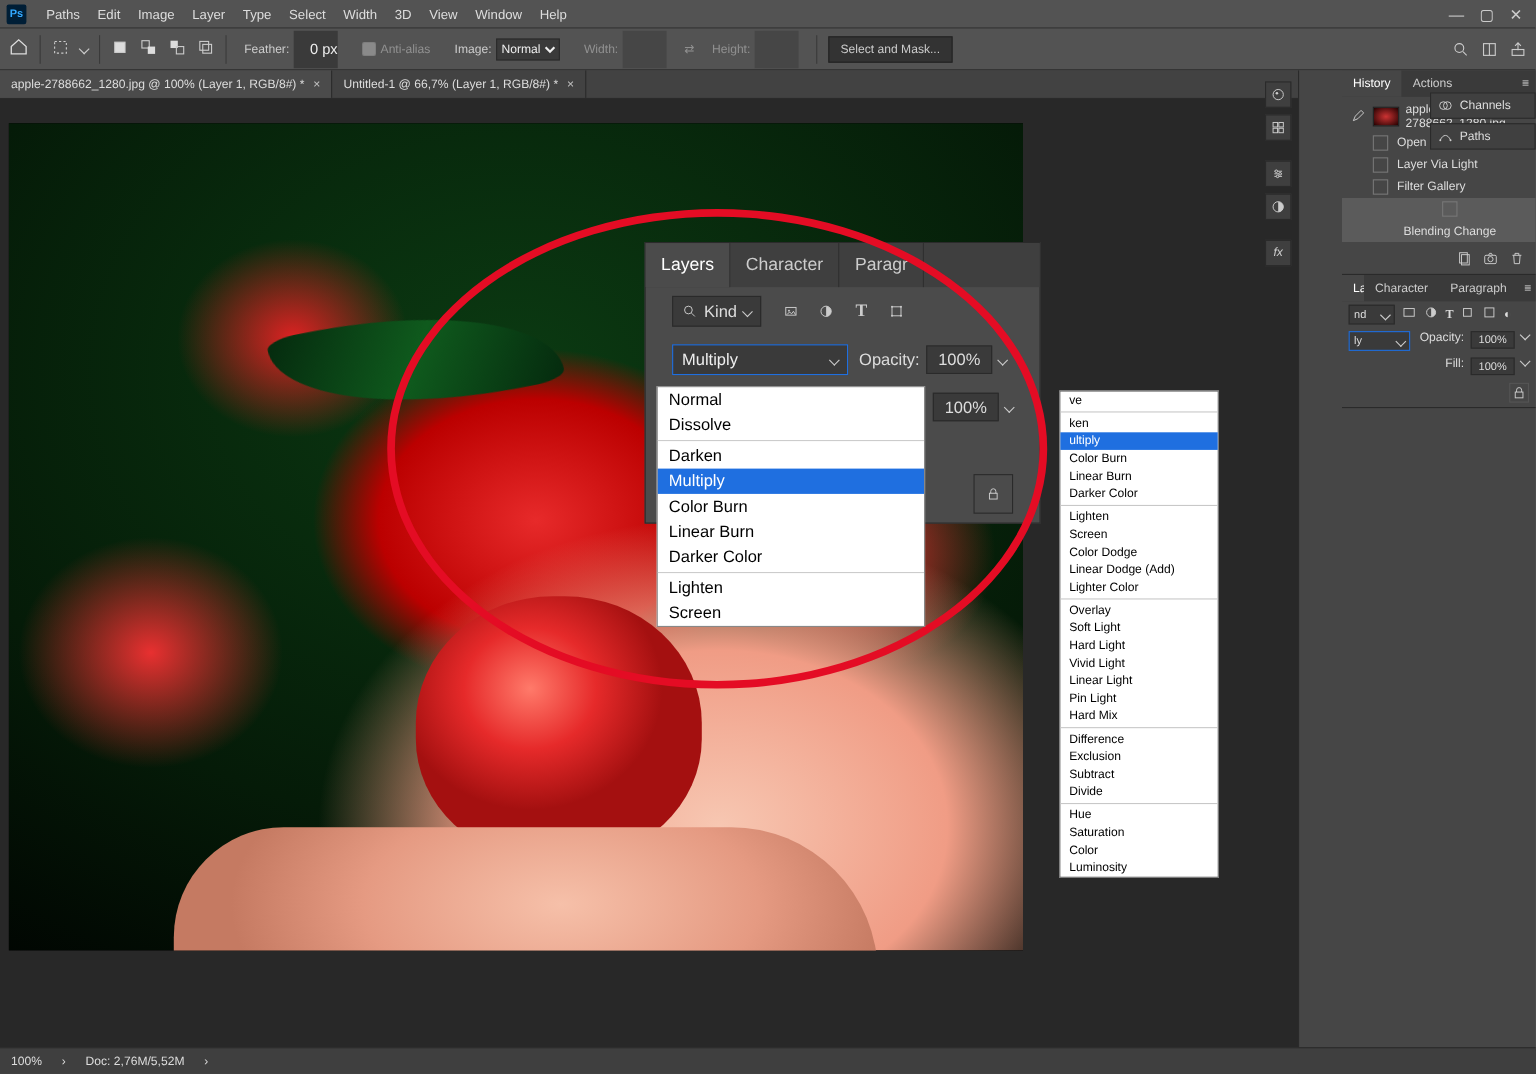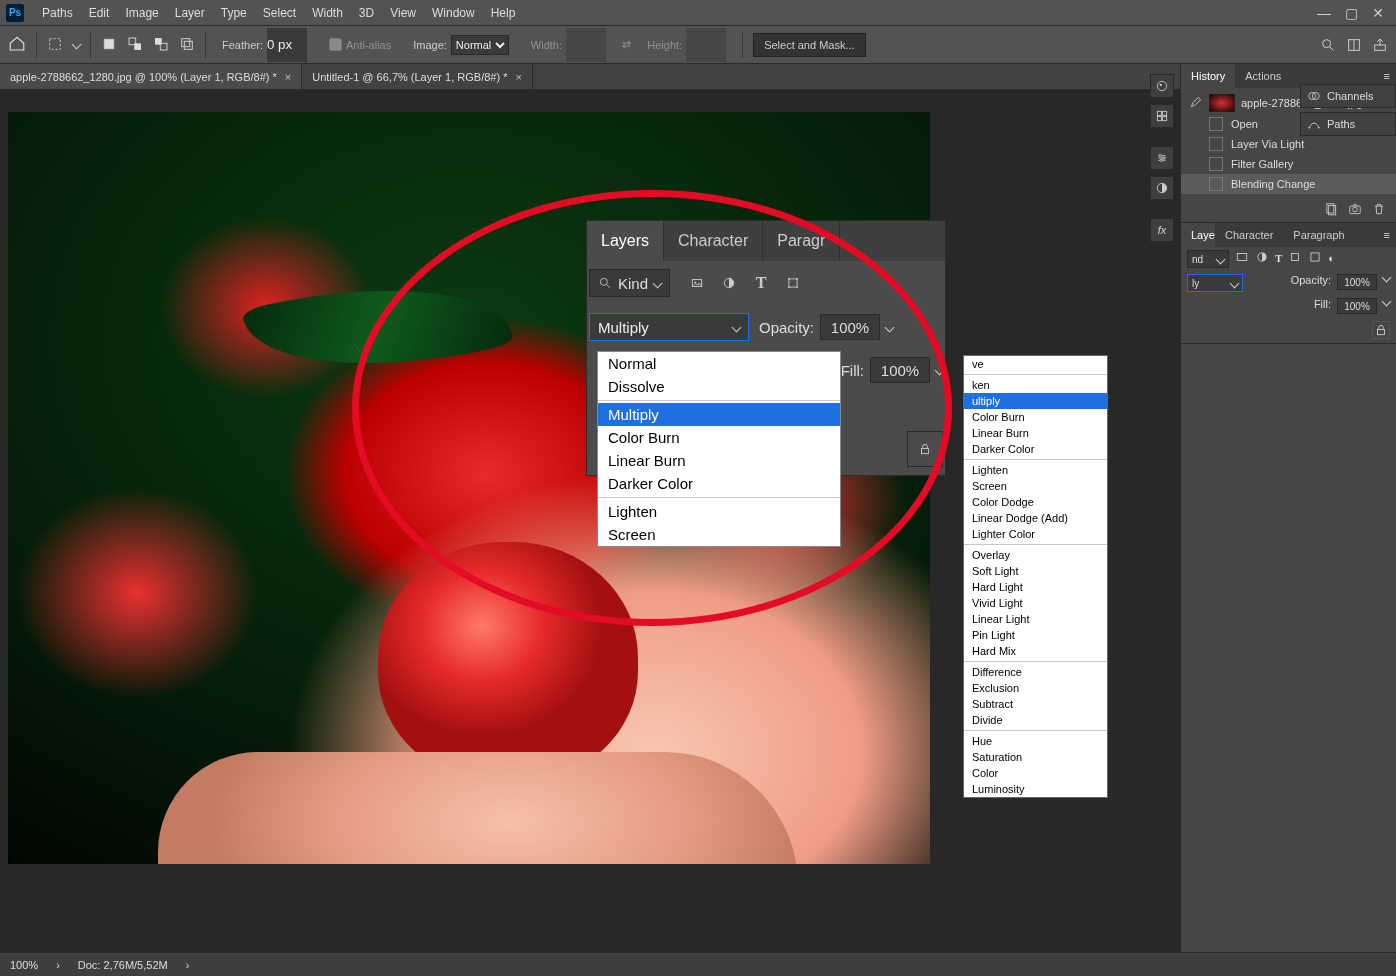--- a/index.html
+++ b/index.html
@@ -8,21 +8,21 @@
 
 #menubar { height: 26px; background: #535353; display: flex; align-items: center; padding: 0 6px; border-bottom: 1px solid #2a2a2a; }
 #menubar .ps-logo { width: 18px; height: 18px; background: #001e36; color: #31a8ff; display: flex; align-items: center; justify-content: center; font-weight: 700; font-size: 10px; border-radius: 2px; margin-right: 10px; }
 #menubar .menu-item { padding: 0 8px; font-size: 12px; color: #ddd; cursor: pointer; }
 #menubar .win-controls { margin-left: auto; display: flex; gap: 14px; color: #ccc; font-size: 14px; padding-right: 6px; }
 
 
 #optionsbar { height: 38px; background: #535353; display: flex; align-items: center; padding: 0 8px; border-bottom: 1px solid #2a2a2a; gap: 10px; font-size: 11px; color: #ccc; }
 #optionsbar .sep { width: 1px; height: 26px; background: #3a3a3a; }
 #optionsbar .chip { display: inline-flex; align-items: center; gap: 4px; height: 22px; padding: 0 6px; }
-#optionsbar .num-input { width: 40px; height: 34px; background: #3a3a3a; color: #eee; border: none; text-align: left; }
+#optionsbar .num-input { width: 40px; height: 34px; background: #3a3a3a; color: #eee; border: none; text-align: right; }
 #optionsbar select.styled { background: #3a3a3a; color: #eee; border: 1px solid #2a2a2a; height: 20px; font-size: 11px; }
 #optionsbar .btn { background: #333; border: 1px solid #222; padding: 3px 10px; height: 24px; display: inline-flex; align-items: center; }
 #optionsbar .right { margin-left: auto; display: flex; gap: 10px; align-items: center; color: #bbb; }
 .icon-svg { width: 16px; height: 16px; fill: none; stroke: #ccc; stroke-width: 1.5; }
 .home-svg { width: 18px; height: 18px; }
 
 
 #doctabs { height: 26px; background: #424242; display: flex; align-items: stretch; border-bottom: 1px solid #2a2a2a; }
 #doctabs .doc-tab { display: flex; align-items: center; padding: 0 10px; font-size: 11px; color: #ddd; border-right: 1px solid #2a2a2a; position: relative; }
 #doctabs .doc-tab.active { background: #4b4b4b; }
@@ -47,48 +47,48 @@
 #canvas .hand { position: absolute; width: 640px; height: 200px; left: 150px; top: 640px; background: radial-gradient(300px 160px at 55% 35%, #f6c0a9 0%, #e59a82 60%, #c57a62 100%); border-radius: 120px 160px 80px 60px; }
 
 
 #ring { position: absolute; width: 600px; height: 436px; left: 352px; top: 100px; border: 7px solid #e40c24; border-radius: 50%; pointer-events: none; }
 
 
 #zoom { position: absolute; left: 586px; top: 130px; width: 360px; background: #4b4b4b; color: #ddd; font-size: 14px; border: 1px solid #2a2a2a; }
 #zoom .tabs { display: flex; height: 40px; align-items: stretch; background: #3f3f3f; }
 #zoom .tabs .tab { padding: 0 14px; display: flex; align-items: center; font-size: 16px; color: #ccc; border-right: 1px solid #2f2f2f; }
 #zoom .tabs .tab.active { background: #4b4b4b; color: #fff; }
-#zoom .filter-row, #zoom .blend-row, #zoom .lock-row { display: flex; align-items: center; gap: 10px; padding: 8px 2px; }
+#zoom .filter-row, #zoom .blend-row, #zoom .lock-row { display: flex; align-items: center; gap: 10px; padding: 8px 24px; }
 #zoom .filter-row { font-size: 15px; }
 #zoom .search { display: inline-flex; align-items: center; gap: 6px; background: #3a3a3a; border: 1px solid #2a2a2a; padding: 3px 8px; height: 28px; }
 #zoom .ico-row span { width: 22px; height: 22px; display: inline-flex; align-items: center; justify-content: center; }
 #zoom .blend-select { width: 160px; height: 28px; background: #3a3a3a; border: 1px solid #1f6fe0; color: #eee; font-size: 15px; display: inline-flex; align-items: center; justify-content: space-between; padding: 0 8px; }
 #zoom .opacity-box, #zoom .fill-box { display: inline-flex; align-items: center; gap: 6px; font-size: 15px; }
 #zoom .pct { width: 60px; height: 26px; background: #3a3a3a; border: 1px solid #2a2a2a; display: inline-flex; align-items: center; justify-content: center; }
 #zoom .dd { position: absolute; left: 10px; top: 130px; width: 244px; background: #fff; color: #000; font-size: 15px; border: 1px solid #888; z-index: 5; }
 #zoom .dd .opt { padding: 3px 10px; }
 #zoom .dd .opt.sel { background: #1f6fe0; color: #fff; }
 #zoom .dd hr { border: none; border-top: 1px solid #ccc; margin: 2px 0; }
 #zoom .lock-icon { margin-left: auto; width: 36px; height: 36px; border: 1px solid #2a2a2a; display: flex; align-items: center; justify-content: center; }
 
 
 #rightcol { position: absolute; top: 64px; right: 0; bottom: 0; width: 216px; background: #464646; border-left: 1px solid #2a2a2a; }
-#rightcol .panel { border-bottom: 1px solid #2a2a2a; position: relative; }
+#rightcol .panel { border-bottom: 1px solid #2a2a2a; position: relative; margin-left: 39px; }
 #rightcol .panel .tabs { display: flex; height: 24px; background: #3a3a3a; align-items: stretch; }
 #rightcol .panel .tabs .tab { padding: 0 10px; display: flex; align-items: center; color: #ccc; font-size: 11px; }
 #rightcol .panel .tabs .tab.active { background: #464646; color: #fff; }
 #rightcol .panel .tabs .menu { margin-left: auto; padding: 0 6px; display: flex; align-items: center; }
 
 
 #hist-body { padding: 4px 0; font-size: 11px; }
 #hist-body .hdr { display: flex; align-items: center; gap: 6px; padding: 2px 8px; }
 #hist-body .hdr .thumb { width: 26px; height: 18px; background: radial-gradient(#c33,#200); border: 1px solid #222; }
 #hist-body .step { display: flex; align-items: center; gap: 8px; padding: 3px 8px 3px 28px; }
 #hist-body .step .sq { width: 14px; height: 14px; border: 1px solid #777; }
-#hist-body .step.active { background: #5b5b5b; }
+#hist-body .step.active { background: #5b5b5b; flex-direction: column; }
 #hist-actions { display: flex; gap: 10px; justify-content: flex-end; padding: 4px 10px; }
 
 
 #layers-small { font-size: 11px; color: #ddd; }
 #layers-small .row { display: flex; align-items: flex-start; gap: 6px; padding: 3px 6px; }
 #layers-small .row .w-sel { width: 42px; height: 18px; background: #3a3a3a; border: 1px solid #2a2a2a; display: inline-flex; align-items: center; padding: 0 4px; font-size: 10px; }
 #layers-small .ico-strip { display: flex; gap: 6px; align-items: center; }
 #layers-small .pct-s { width: 40px; height: 16px; background: #3a3a3a; border: 1px solid #2a2a2a; display: inline-flex; align-items: center; justify-content: center; font-size: 10px; }
 #layers-small .lock-row { display: flex; align-items: center; padding: 4px 6px; }
 #layers-small .lock-row .lock { margin-left: auto; width: 18px; height: 18px; border: 1px solid #555; display: flex; align-items: center; justify-content: center; }
@@ -283,20 +283,21 @@
         <span>Opacity:</span>
         <span class="pct">100%</span>
         <span class="chev down"></span>
       </span>
     </div>
 
     <div class="dd" id="zoom-dd">
         <div class="opt">Normal</div>
         <div class="opt">Dissolve</div>
         <hr>
+        <div class="opt">Darken</div>
         <div class="opt sel">Multiply</div>
         <div class="opt">Color Burn</div>
         <div class="opt">Linear Burn</div>
         <div class="opt">Darker Color</div>
         <hr>
         <div class="opt">Lighten</div>
         <div class="opt">Screen</div>
       </div>
     <div class="lock-row">
       <span class="fill-box" style="margin-left:auto">

